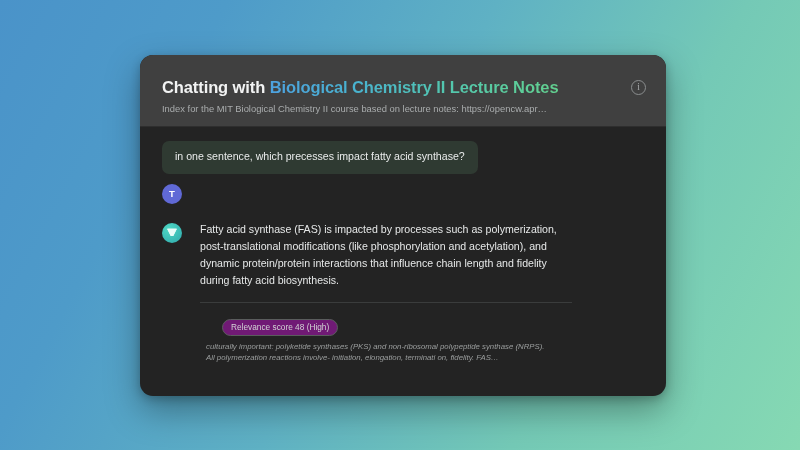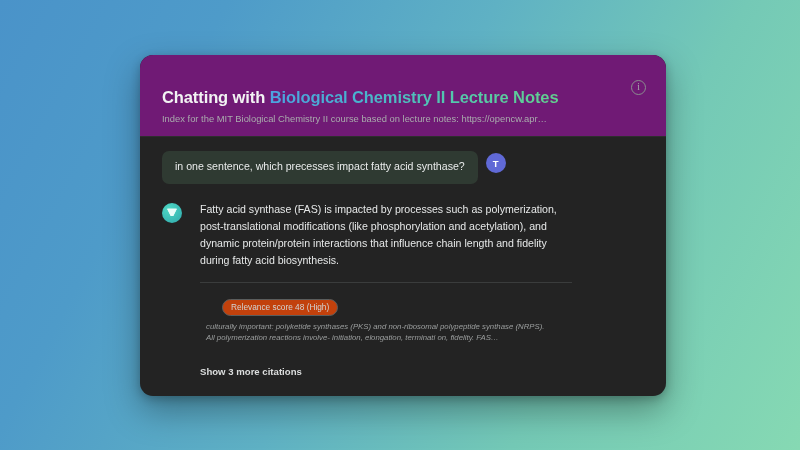--- a/index.html
+++ b/index.html
@@ -27,22 +27,22 @@
     border-radius: 13px;
     overflow: hidden;
     box-shadow: 0 14px 34px rgba(0,0,0,.34), 0 3px 10px rgba(0,0,0,.22);
     display: flex;
     flex-direction: column;
   }
 
   
   .card-header {
     position: relative;
-    background: #701a75;
-    padding: 33px 22px 11px 22px;
+    background: #404040;
+    padding: 23px 22px 11px 22px;
     border-bottom: 1px solid #2e2e2e;
     flex: 0 0 auto;
   }
   .title {
     font-size: 16.5px;
     font-weight: bold;
     letter-spacing: -0.1px;
     white-space: nowrap;
     line-height: 1.15;
   }
@@ -81,22 +81,24 @@
   .card-body {
     flex: 1 1 auto;
     padding: 14px 22px 0 22px;
     overflow: hidden;
   }
 
   
   .user-row {
     display: flex;
     align-items: flex-start;
+    justify-content: flex-end;
     gap: 8px;
     margin-bottom: 17px;
+    flex-direction: column;
   }
   .user-bubble {
     background: #2f3a32;
     color: #e9ebeb;
     border-radius: 7px;
     padding: 9px 13px 10px 13px;
     font-size: 10.6px;
     line-height: 1.3;
     max-width: 330px;
   }
@@ -165,21 +167,21 @@
   }
   .score-badge {
     display: inline-block;
     border: 1px solid #5a5d5d;
     border-radius: 9px;
     padding: 2px 8px 3px 8px;
     font-size: 8.3px;
     color: #d2d4d4;
     margin-left: 16px;
     margin-bottom: 5px;
-    background: #c2410c;
+    background: #701a75;
   }
   .cite-snippet {
     margin-left: 0;
     font-size: 7.8px;
     font-style: italic;
     color: #9b9e9e;
     line-height: 1.48;
     max-width: 348px;
   }
   .more-link {
@@ -219,18 +221,17 @@
       <div class="bot-content">
         <div class="bot-text">Fatty acid synthase (FAS) is impacted by processes such as polymerization, post-translational modifications (like phosphorylation and acetylation), and dynamic protein/protein interactions that influence chain length and fidelity during fatty acid biosynthesis.</div>
 
         <div class="divider"></div>
 
         <div class="citation">
           <div class="score-badge">Relevance score 48 (High)</div>
           <div class="cite-snippet">culturally important: polyketide synthases (PKS) and non-ribosomal polypeptide synthase (NRPS). All polymerization reactions involve- initiation, elongation, terminati on, fidelity. FAS…</div>
         </div>
 
-        <div class="more-link">Show 3 more citations</div>
       </div>
     </div>
 
   </div>
 </div>
 
 </body></html>

